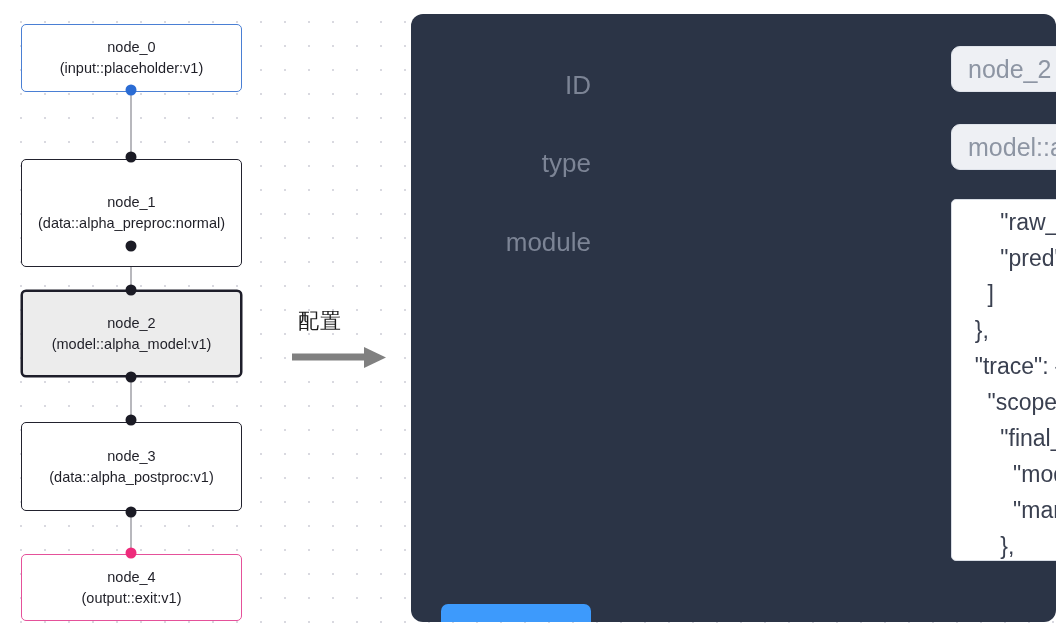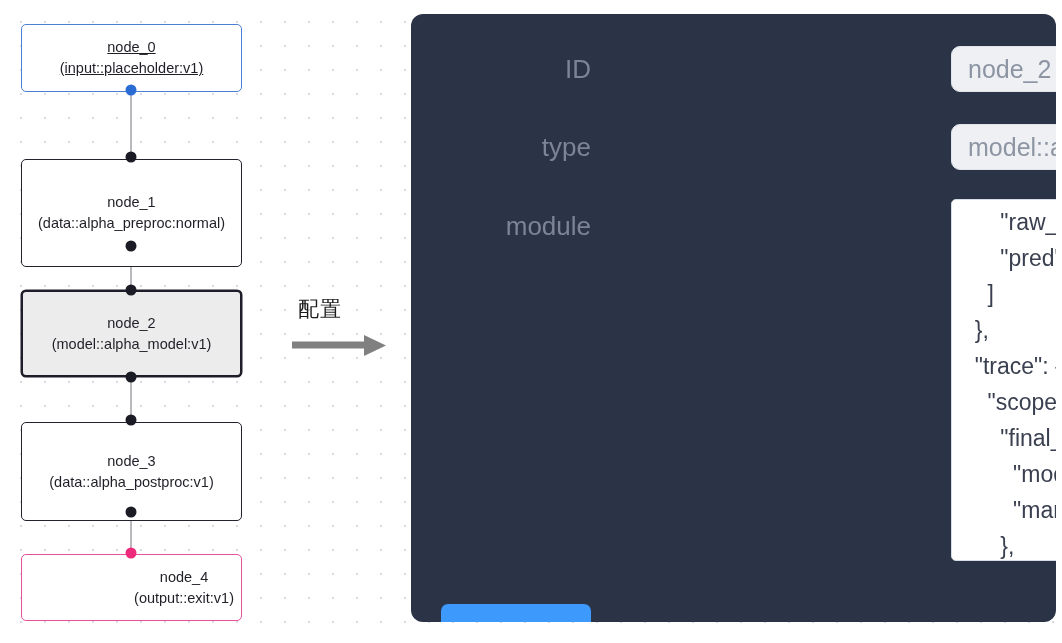--- a/index.html
+++ b/index.html
@@ -51,34 +51,34 @@
     display: flex;
     align-items: center;
     justify-content: center;
     text-align: center;
     color: #1f1f27;
     font-size: 14.5px;
     line-height: 1.42;
     padding: 2px 7px;
     font-family: "Liberation Sans", sans-serif;
   }
-  .node.accent-blue { border-color: #4a7fd4; text-decoration: underline; }
-  .node.accent-pink { border-color: #e5519a; justify-content: flex-end; }
+  .node.accent-blue { border-color: #4a7fd4; }
+  .node.accent-pink { border-color: #e5519a; }
   .node.selected {
     background: #ececec;
     border-width: 2.2px;
     border-color: #1e1e2a;
     box-shadow: 0 0 0 0.5px #1e1e2a;
   }
   .node-label { white-space: pre-wrap; word-break: break-all; }
 
   
   #annotation {
     position: absolute;
-    left: 290px; top: 295px;
+    left: 290px; top: 307px;
     width: 110px; height: 75px;
   }
   #annotation-text {
     position: absolute;
     left: 8px; top: 0;
     font-size: 21px;
     color: #1c1c1c;
     letter-spacing: 1px;
     font-family: "DejaVu Sans", sans-serif;
   }
@@ -94,20 +94,21 @@
     width: 645px; height: 608px;
     background: #2b3446;
     border-radius: 12px;
     box-sizing: border-box;
     overflow: hidden;
   }
   .form-row {
     position: absolute;
     display: flex;
     align-items: flex-start;
+    margin-top: 16px;
   }
   .form-label {
     color: #7c8495;
     font-size: 26px;
     text-align: right;
     font-family: "Liberation Sans", sans-serif;
   }
   .form-input {
     box-sizing: border-box;
     background: #eef0f4;
@@ -198,21 +199,21 @@
     <div class="handle-dot" style="left:131px; top:157px;"></div>
     <div class="handle-dot" style="left:131px; top:246px;"></div>
 
     <div class="node selected" style="left:21px; top:290px; width:221px; height:87px;">
       <span class="node-label">node_2
 (model::alpha_model:v1)</span>
     </div>
     <div class="handle-dot" style="left:131px; top:290px;"></div>
     <div class="handle-dot" style="left:131px; top:377px;"></div>
 
-    <div class="node" style="left:21px; top:422px; width:221px; height:99px;">
+    <div class="node" style="left:21px; top:422px; width:221px; height:89px;">
       <span class="node-label">node_3
 (data::alpha_postproc:v1)</span>
     </div>
     <div class="handle-dot" style="left:131px; top:420px;"></div>
     <div class="handle-dot" style="left:131px; top:512px;"></div>
 
     <div class="node accent-pink" style="left:21px; top:554px; width:221px; height:67px;">
       <span class="node-label">node_4
 (output::exit:v1)</span>
     </div>

